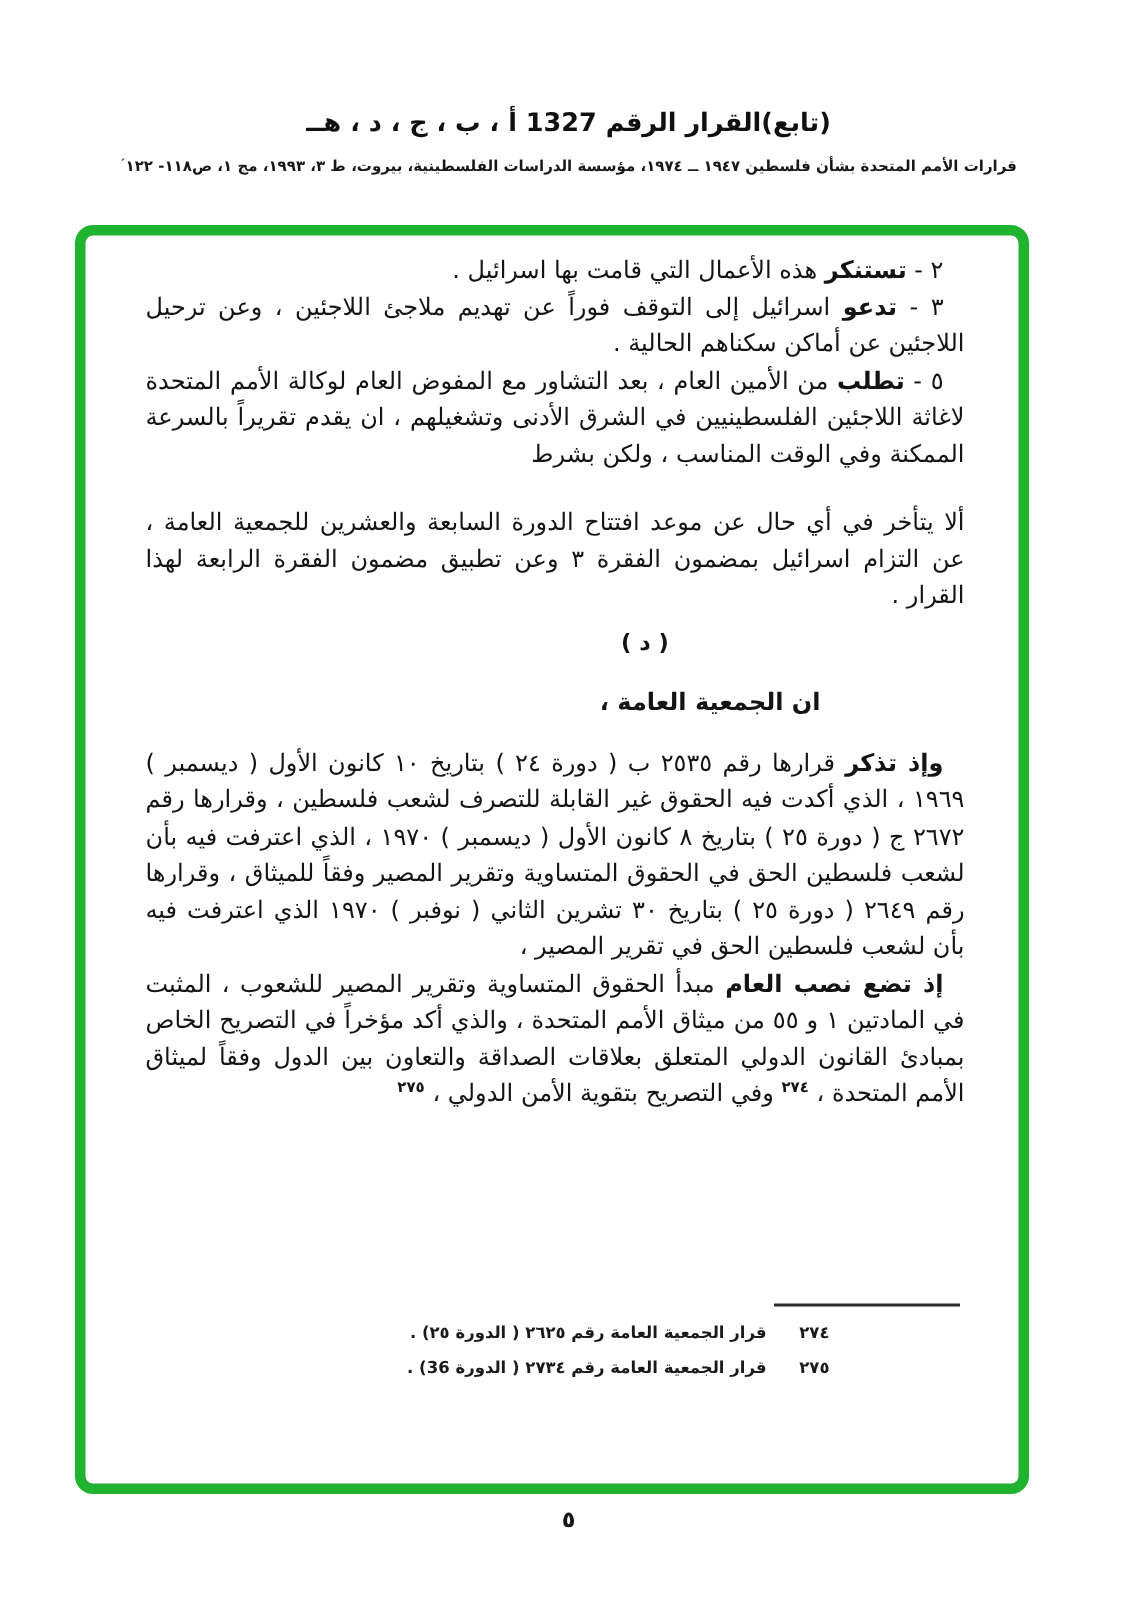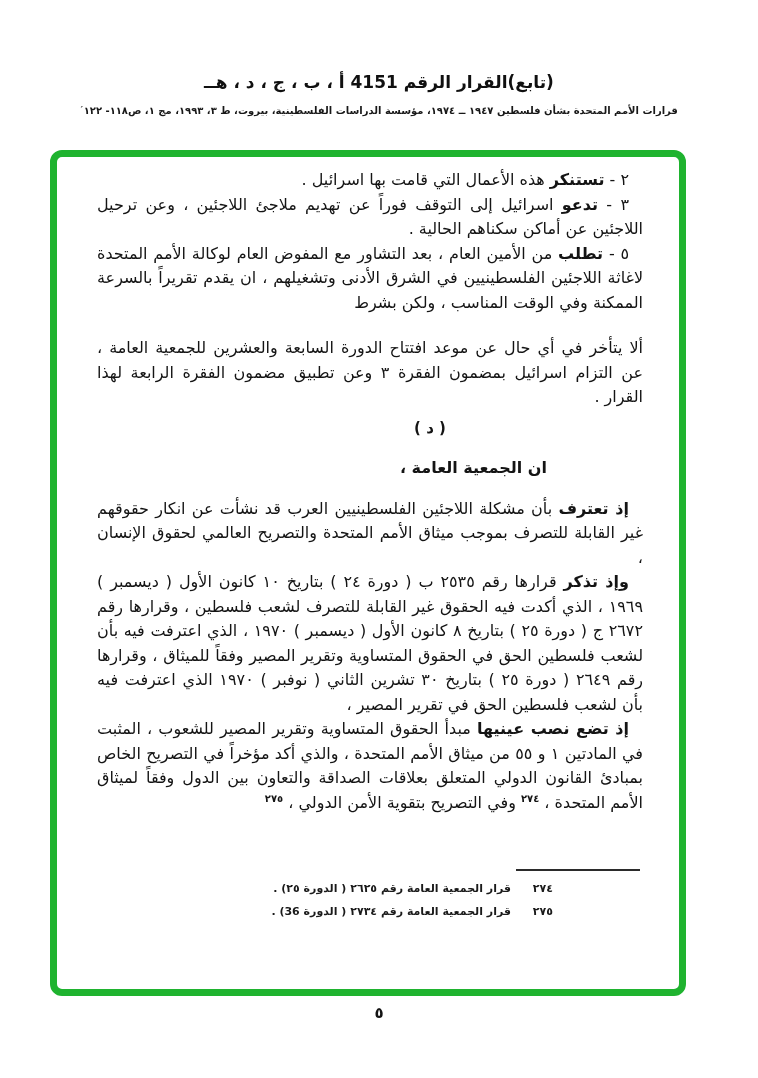--- a/index.html
+++ b/index.html
@@ -118,45 +118,44 @@
     width: 100%;
     text-align: center;
     font-size: 15px;
     font-weight: bold;
   }
 </style>
 </head>
 <body>
 
 <div class="header">
-  <div class="doc-title">(تابع)القرار الرقم  4151 أ ، ب ، ج ، د ، هــ</div>
+  <div class="doc-title">(تابع)القرار الرقم  1327 أ ، ب ، ج ، د ، هــ</div>
   <div class="doc-subtitle"><span>قرارات الأمم المتحدة بشأن فلسطين ١٩٤٧ ــ ١٩٧٤، مؤسسة الدراسات الفلسطينية، بيروت، ط ٣، ١٩٩٣، مج ١، ص١١٨- ١٢٢</span><sup>׳</sup></div>
 </div>
 
 <div class="green-box">
   <div class="content">
 
     <p class="para"><span class="num">٢ -</span> <span class="lead">تستنكر</span> <span>هذه الأعمال التي قامت بها اسرائيل .</span></p>
 
     <p class="para"><span class="num">٣ -</span> <span class="lead">تدعو</span> <span>اسرائيل إلى التوقف فوراً عن تهديم ملاجئ اللاجئين ، وعن ترحيل اللاجئين عن أماكن سكناهم الحالية .</span></p>
 
 
     <p class="para"><span class="num">٥ -</span> <span class="lead">تطلب</span> <span>من الأمين العام ، بعد التشاور مع المفوض العام لوكالة الأمم المتحدة لاغاثة اللاجئين الفلسطينيين في الشرق الأدنى وتشغيلهم ، ان يقدم تقريراً بالسرعة الممكنة وفي الوقت المناسب ، ولكن بشرط</span></p>
 
     <p class="para no-indent gap-top"><span>ألا يتأخر في أي حال عن موعد افتتاح الدورة السابعة والعشرين للجمعية العامة ، عن التزام اسرائيل بمضمون الفقرة ٣ وعن تطبيق مضمون الفقرة الرابعة لهذا القرار .</span></p>
 
     <p class="section-heading">( د )</p>
 
     <p class="assembly-line">ان الجمعية العامة ،</p>
 
-    <p class="para"><span class="lead">إذ تعترف</span> <span>بأن مشكلة اللاجئين الفلسطينيين العرب قد نشأت عن انكار حقوقهم غير القابلة للتصرف بموجب ميثاق الأمم المتحدة والتصريح العالمي لحقوق الإنسان ،</span></p>
 
     <p class="para"><span class="lead">وإذ تذكر</span> <span>قرارها رقم ٢٥٣٥ ب ( دورة ٢٤ ) بتاريخ ١٠ كانون الأول ( ديسمبر ) ١٩٦٩ ، الذي أكدت فيه الحقوق غير القابلة للتصرف لشعب فلسطين ، وقرارها رقم ٢٦٧٢ ج ( دورة ٢٥ ) بتاريخ ٨ كانون الأول ( ديسمبر ) ١٩٧٠ ، الذي اعترفت فيه بأن لشعب فلسطين الحق في الحقوق المتساوية وتقرير المصير وفقاً للميثاق ، وقرارها رقم ٢٦٤٩ ( دورة ٢٥ ) بتاريخ ٣٠ تشرين الثاني ( نوفبر ) ١٩٧٠ الذي اعترفت فيه بأن لشعب فلسطين الحق في تقرير المصير ،</span></p>
 
-    <p class="para"><span class="lead">إذ تضع نصب عينيها</span> <span>مبدأ الحقوق المتساوية وتقرير المصير للشعوب ، المثبت في المادتين ١ و ٥٥ من ميثاق الأمم المتحدة ، والذي أكد مؤخراً في التصريح الخاص بمبادئ القانون الدولي المتعلق بعلاقات الصداقة والتعاون بين الدول وفقاً لميثاق الأمم المتحدة ،</span> <sup>٢٧٤</sup> <span>وفي التصريح بتقوية الأمن الدولي ،</span> <sup>٢٧٥</sup></p>
+    <p class="para"><span class="lead">إذ تضع نصب العام</span> <span>مبدأ الحقوق المتساوية وتقرير المصير للشعوب ، المثبت في المادتين ١ و ٥٥ من ميثاق الأمم المتحدة ، والذي أكد مؤخراً في التصريح الخاص بمبادئ القانون الدولي المتعلق بعلاقات الصداقة والتعاون بين الدول وفقاً لميثاق الأمم المتحدة ،</span> <sup>٢٧٤</sup> <span>وفي التصريح بتقوية الأمن الدولي ،</span> <sup>٢٧٥</sup></p>
 
   </div>
 
   <div class="fn-separator"></div>
 
   <div class="footnotes">
     <div class="fn-row">
       <span class="fn-num">٢٧٤</span>
       <span class="fn-text">قرار الجمعية العامة رقم ٢٦٢٥ ( الدورة ٢٥) .</span>
     </div>

